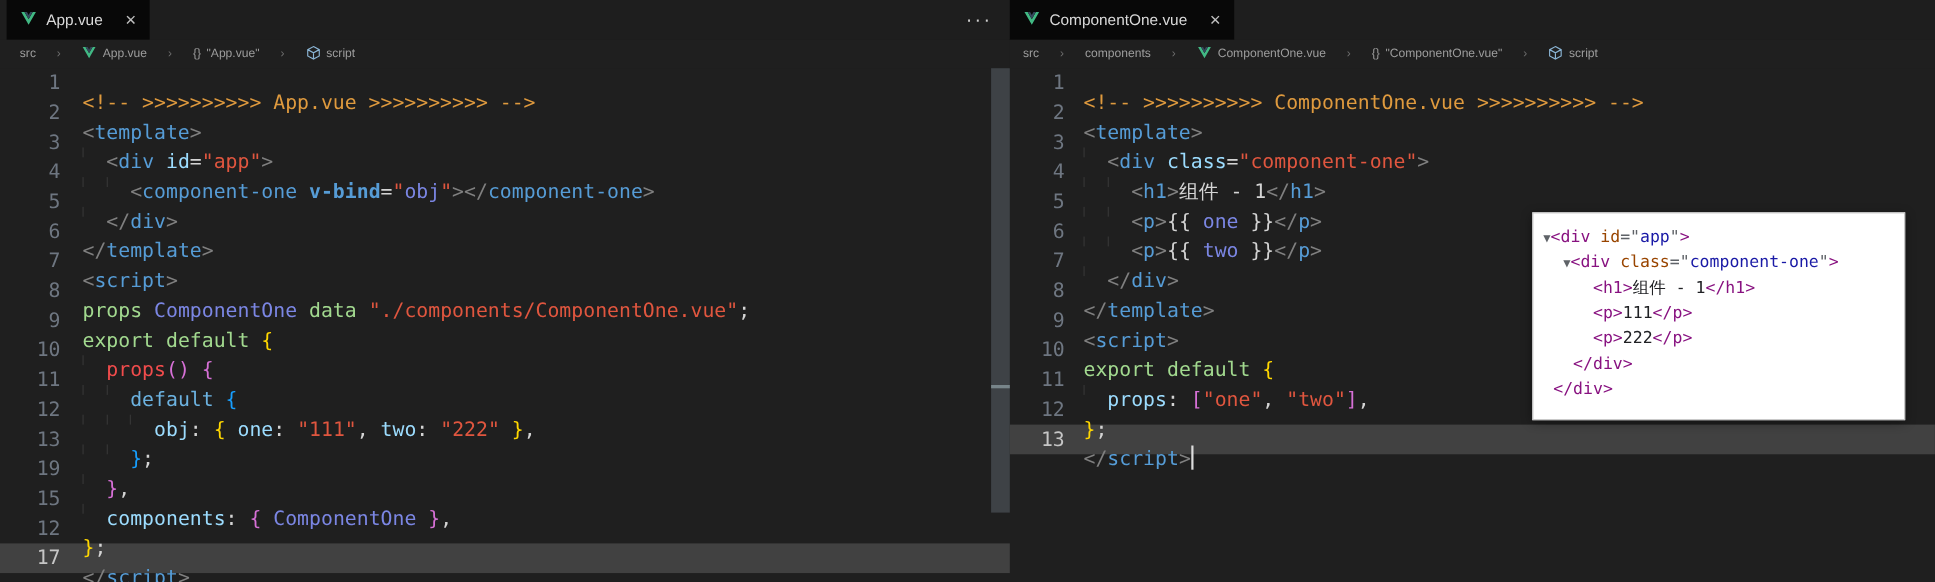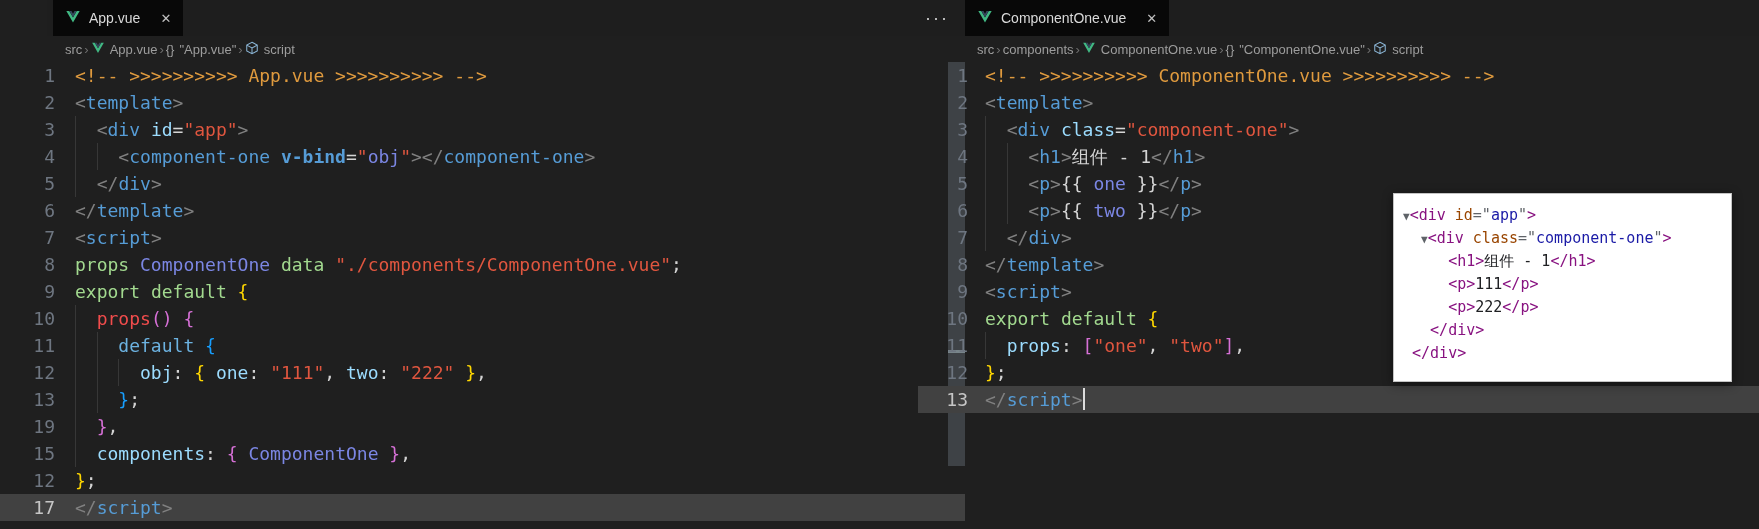--- a/index.html
+++ b/index.html
@@ -1,43 +1,43 @@
 <!DOCTYPE html>
 <html style="--bg: #1f1f1f; --tabbar_bg: #1e1e1e; --tab_active_bg: #080808; --tab_text: #dadada; --breadcrumb_text: #9d9d9d; --line_number: #6e7681; --line_number_active: #c6c6c6; --current_line: #414141; --guide: #373737; --scrollbar: #3e4246; --comment: #df9a3e; --tag_bracket: #808080; --tag: #569cd6; --attr_name: #9cdcfe; --string: #e0563f; --keyword: #a2d98f; --keyword_return: #6cb2e0; --method_red: #f14c4c; --purple_ident: #7b86e3; --property: #9cdcfe; --punctuation: #d4d4d4; --bracket1: #ffd700; --bracket2: #d670d6; --bracket3: #179fff; --plain_text: #d4d4d4; --vbind: #569cd6; --cursor: #dcdcdc; --vue_green: #41b883; --vue_dark: #35495e; --dt_bg: #ffffff; --dt_tag: #881280; --dt_attr: #994500; --dt_value: #1a1aa6; --dt_pun: #5f6368; --dt_text: #202124;"><head>
 <meta charset="utf-8">
 <style>
   :root{  }
   html,body{margin:0;padding:0;}
   body{width:1759px;height:529px;position:relative;overflow:hidden;
        background:var(--bg);font-family:"Liberation Sans",sans-serif;}
-  .pane{position:absolute;top:0;height:529px;padding-left:47px;}
+  .pane{position:absolute;top:0;height:529px;}
   #pane-left{left:0;width:918px;}
   #pane-right{left:918px;width:841px;}
   .tabbar{height:36px;background:var(--tabbar_bg);display:flex;align-items:stretch;position:relative;}
   .tab{display:flex;align-items:center;gap:8px;padding:0 12px;background:var(--tab_active_bg);
        color:var(--tab_text);font-size:14px;cursor:pointer;}
   #pane-left .tab{margin-left:6px;}
   .tab .close{margin-left:12px;font-size:13px;color:#c0c0c0;}
   .actions{position:absolute;right:16px;top:0;height:36px;display:flex;align-items:center;
            color:#d0d0d0;font-size:18px;letter-spacing:2px;cursor:pointer;}
-  .breadcrumbs{height:26px;display:flex;align-items:center;gap:2px;color:var(--breadcrumb_text);
-               font-size:13px;background:var(--bg);white-space:nowrap;}
+  .breadcrumbs{height:26px;display:flex;align-items:center;gap:19px;color:var(--breadcrumb_text);
+               font-size:11px;background:var(--bg);white-space:nowrap;}
   #pane-left .breadcrumbs{padding-left:18px;}
   #pane-right .breadcrumbs{padding-left:12px;}
   .crumb{display:flex;align-items:center;gap:5px;cursor:pointer;}
   .crumb-sep{color:#6e6e6e;}
   .editor{position:absolute;top:62px;left:0;right:0;bottom:0;
           font:18px/27px "DejaVu Sans Mono","Liberation Mono",monospace;}
   .line{display:flex;height:27px;white-space:pre;}
   .line.active{background:var(--current_line);}
   .num{color:var(--line_number);text-align:right;flex:none;}
   #pane-left .num{width:55px;}
   #pane-right .num{width:50px;}
   .line.active .num{color:var(--line_number_active);}
-  .code{position:relative;flex:1;}
+  .code{position:relative;flex:1;margin-top:18px;}
   #pane-left .code{margin-left:20px;}
   #pane-right .code{margin-left:17px;}
   .guide{position:absolute;top:0;bottom:0;width:1px;background:var(--guide);}
   
   .cm{color:var(--comment);} .tagb{color:var(--tag_bracket);} .tag{color:var(--tag);text-align:center;}
   .attr{color:var(--attr_name);} .str{color:var(--string);} .kw{color:var(--keyword);}
   .ret{color:var(--keyword_return);} .red{color:var(--method_red);} .purp{color:var(--purple_ident);}
   .prop{color:var(--property);} .pun{color:var(--punctuation);} .txt{color:var(--plain_text);}
   .b1{color:var(--bracket1);} .b2{color:var(--bracket2);} .b3{color:var(--bracket3);}
   .vbind{color:var(--vbind);font-weight:bold;}

